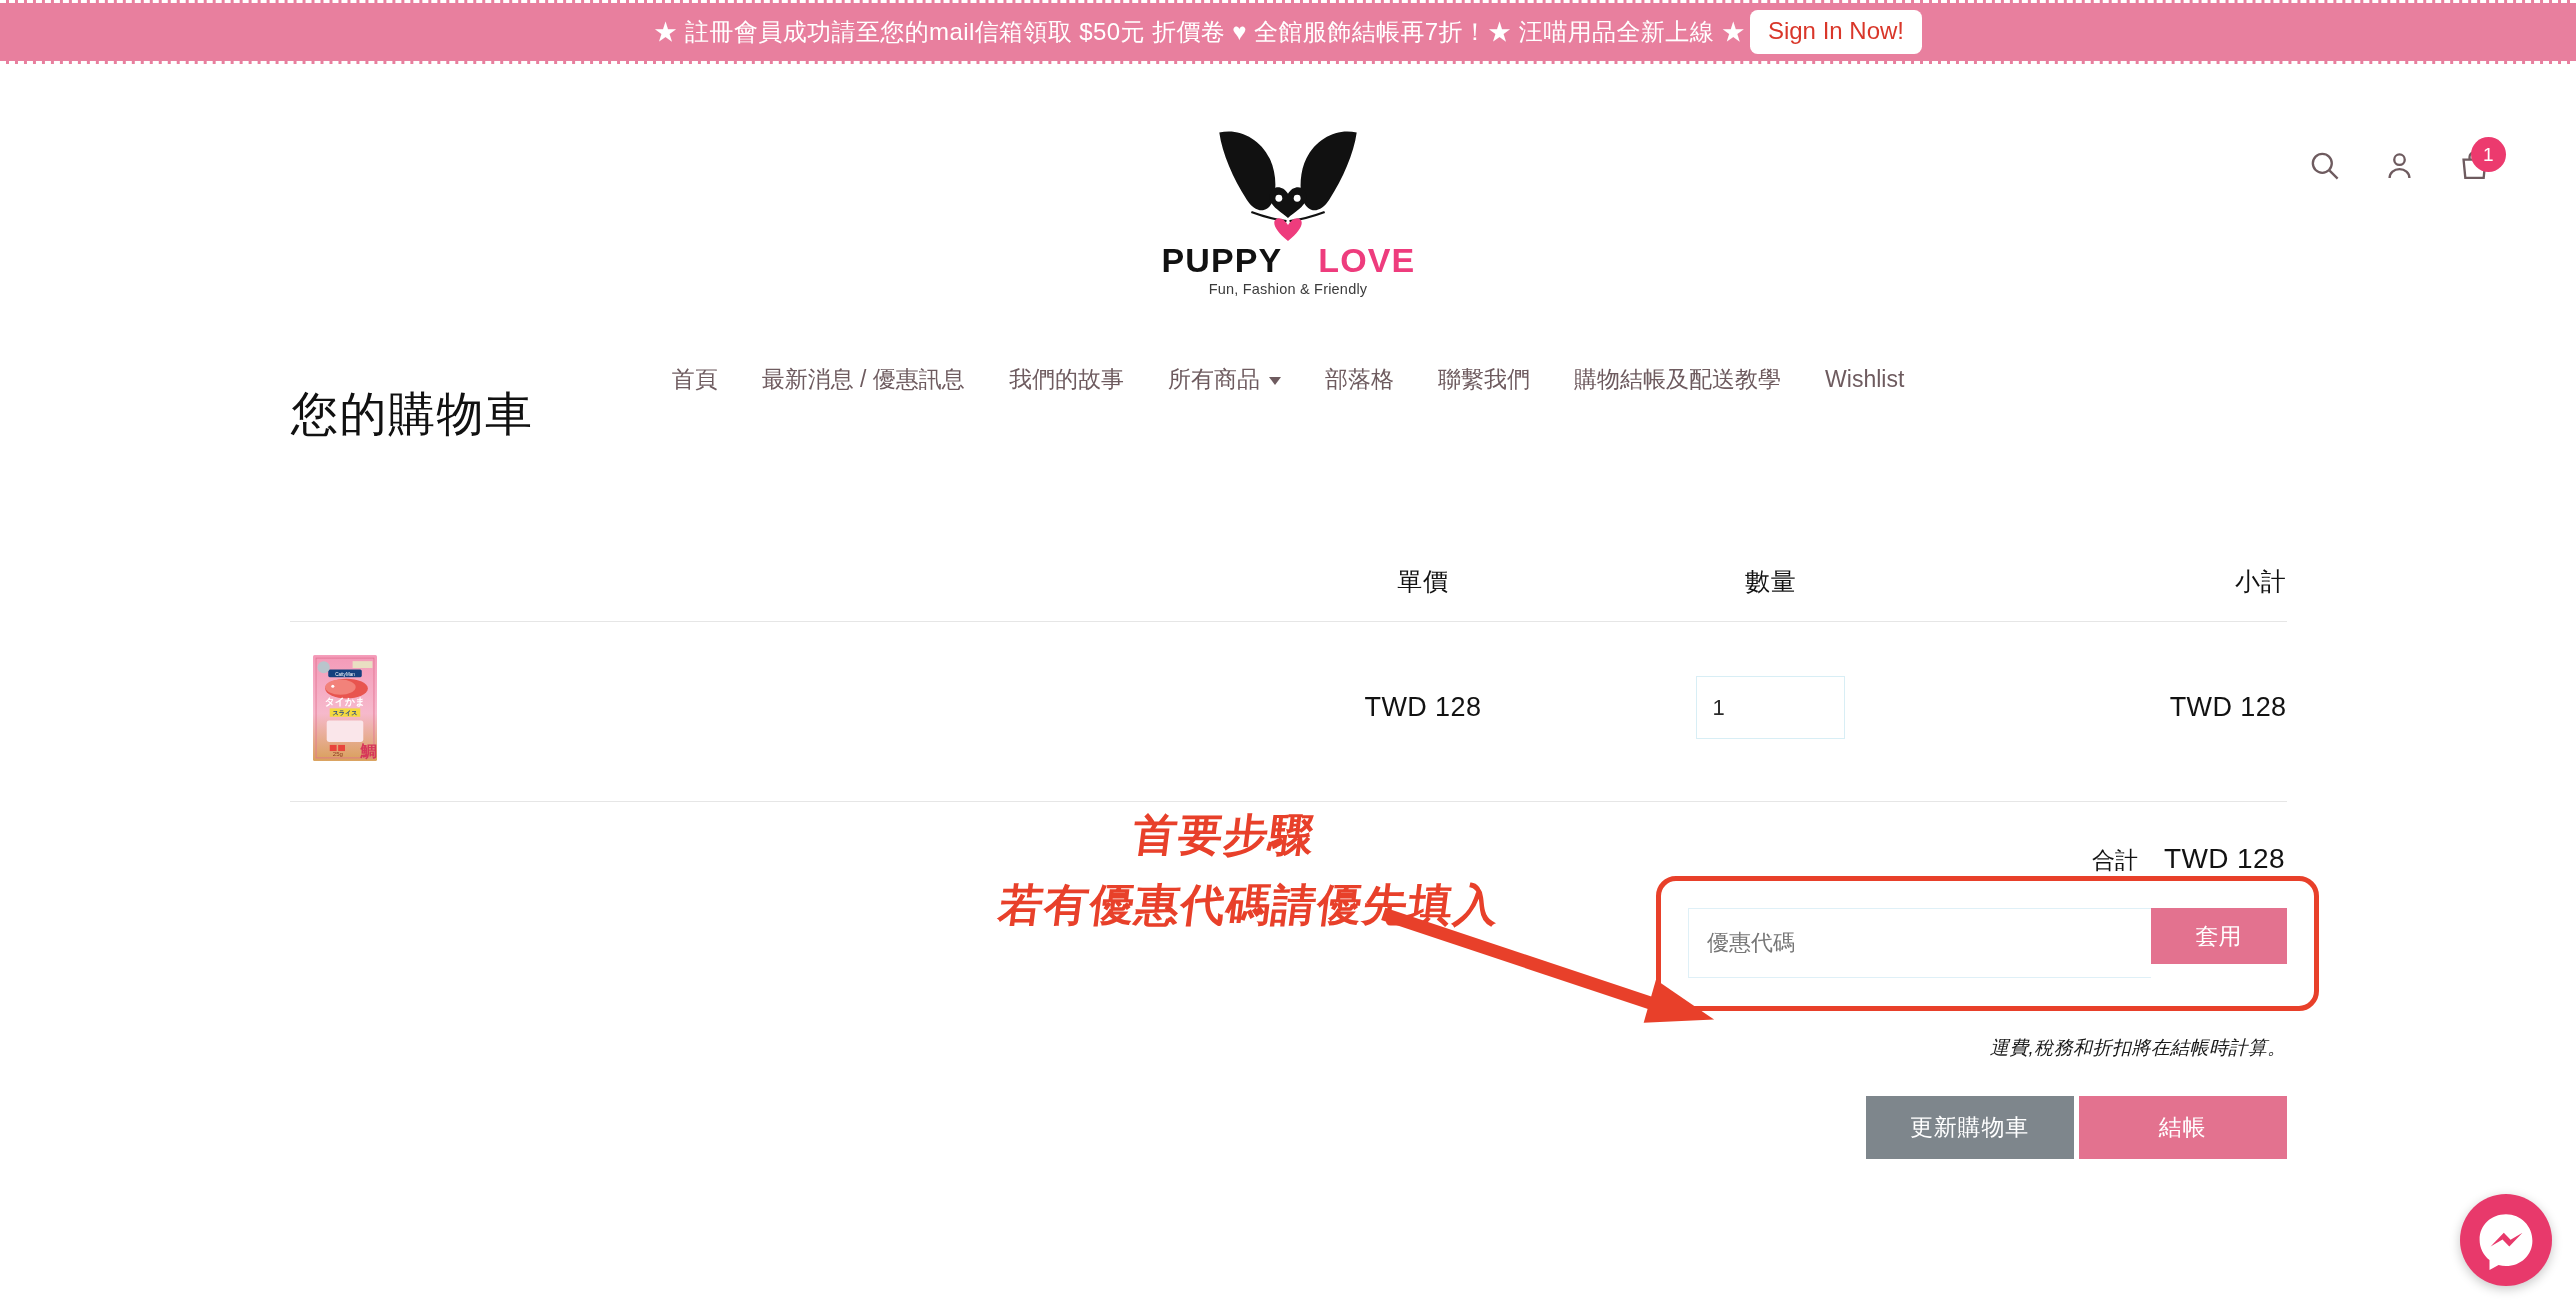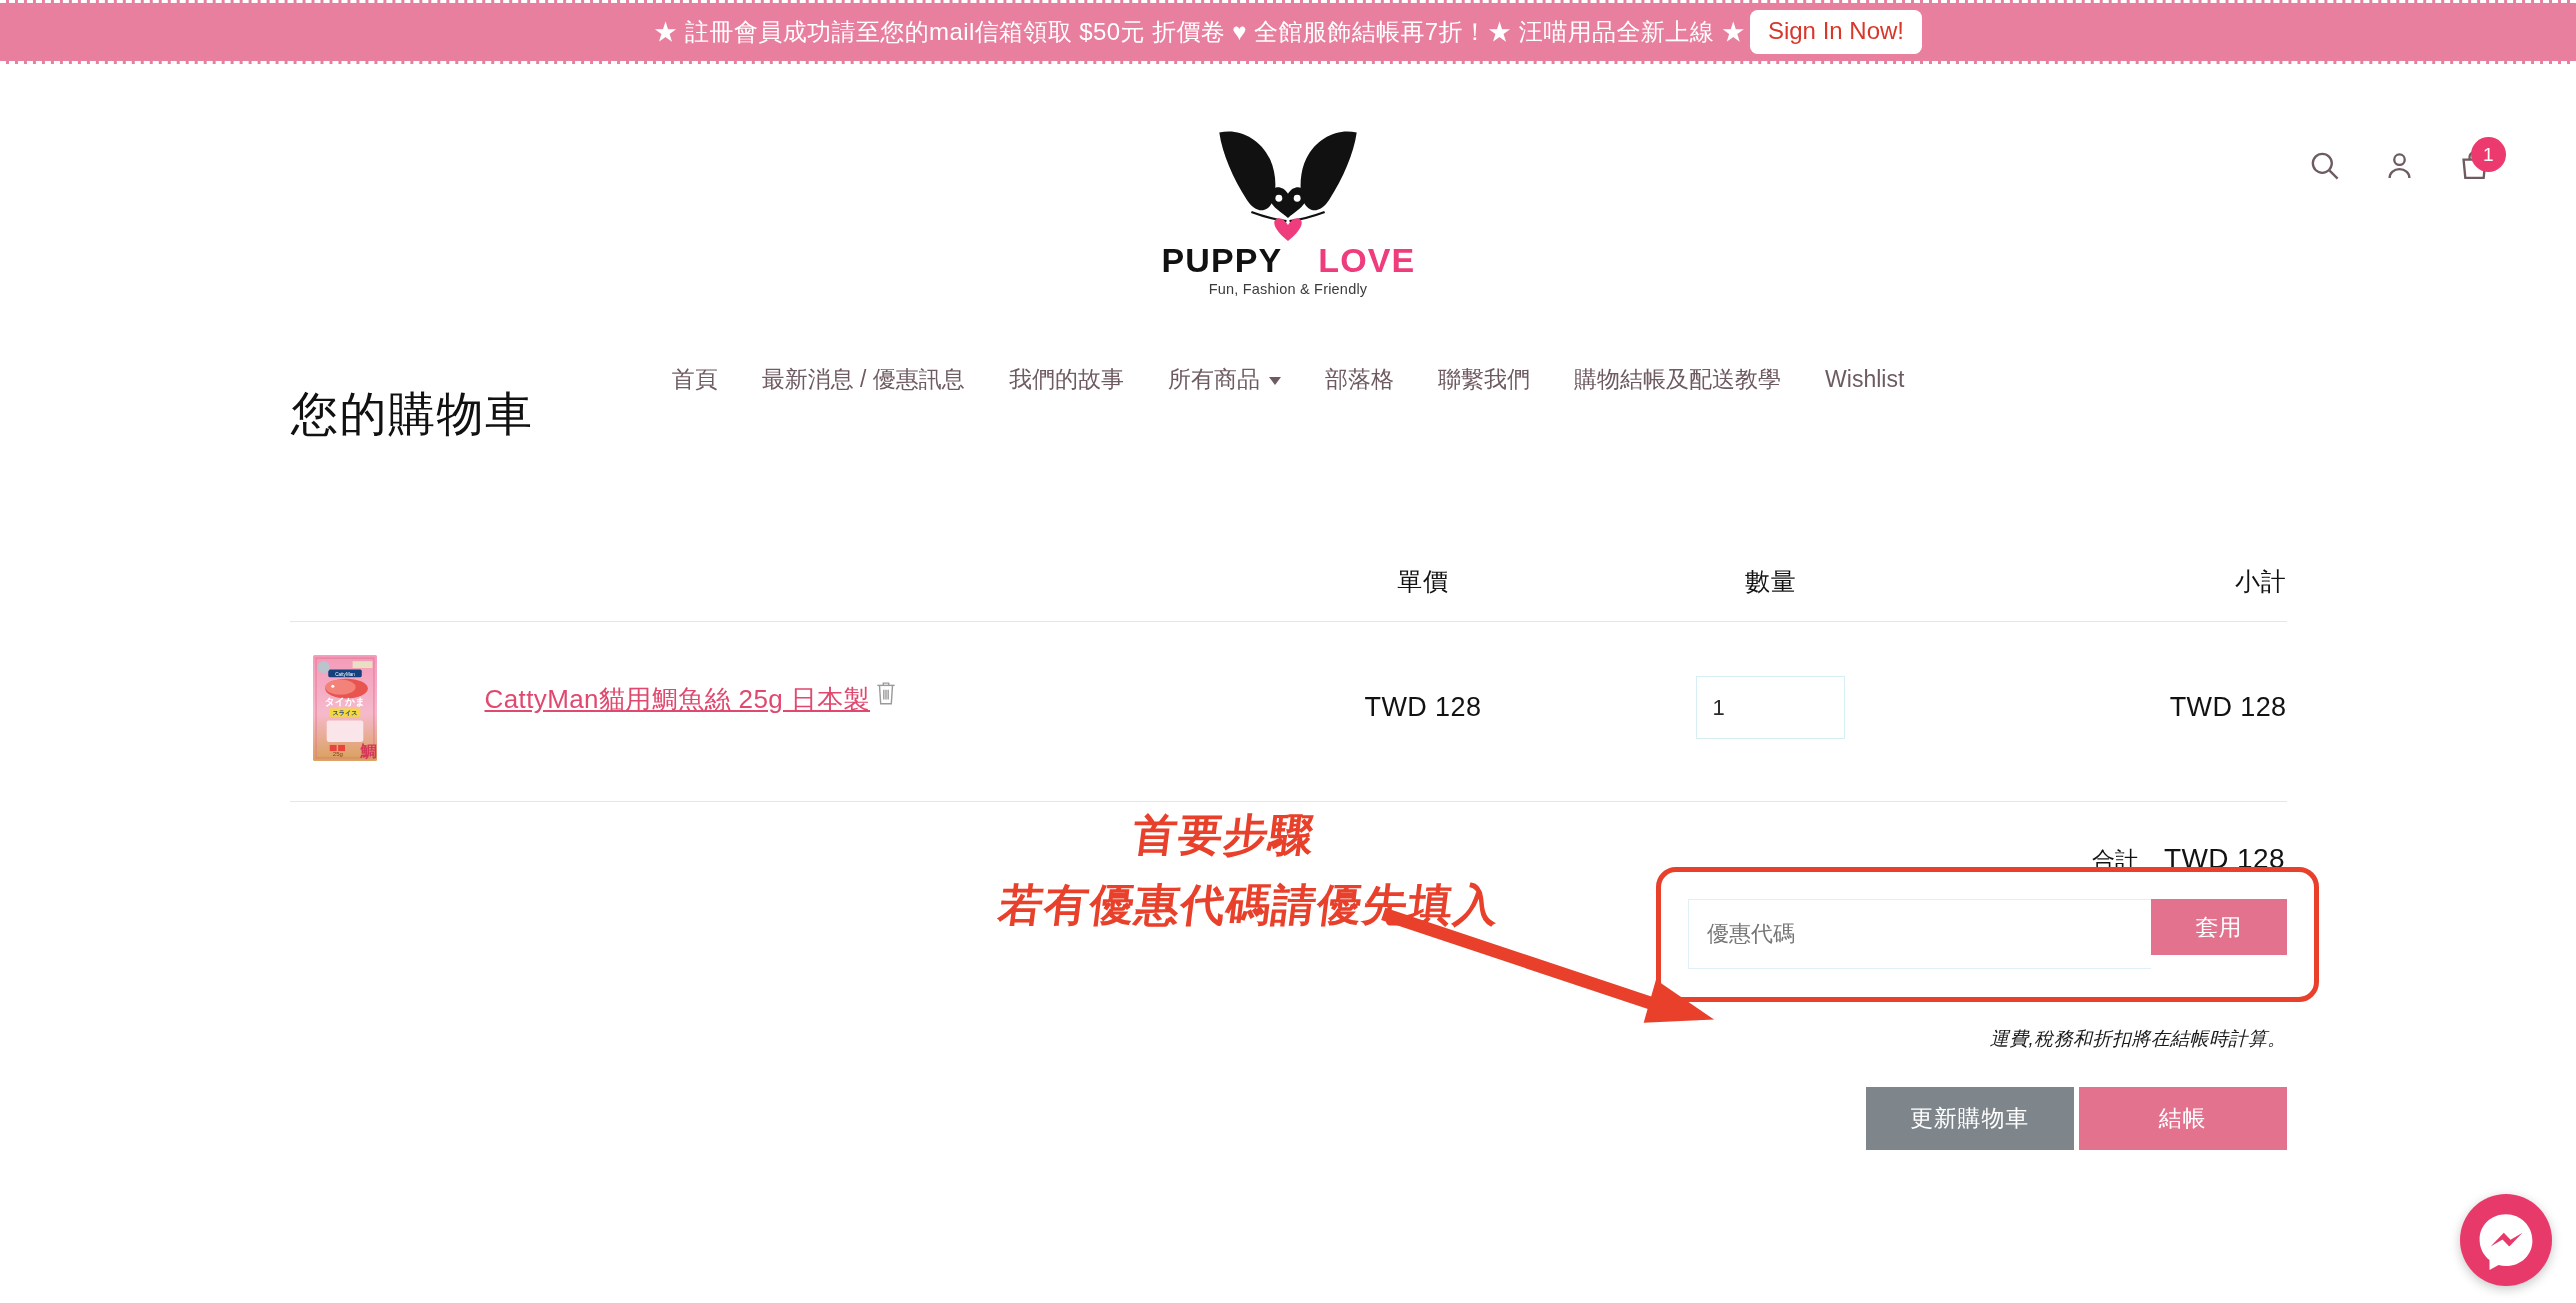--- a/index.html
+++ b/index.html
@@ -222,21 +222,21 @@
     display: flex;
     align-items: baseline;
     gap: 26px;
     padding-right: 1.5px;
   }
   .total-label { font-size: 23px; color: #121212; }
   .total-value { font-size: 28px; color: #121212; letter-spacing: 0.4px; }
 
   .discount-wrap {
     position: relative;
-    margin-top: 23px;
+    margin-top: 32px;
     width: 599px;
     border-radius: 9px;
   }
   .discount-row { display: flex; }
   .discount-input {
     flex: 1;
     height: 70px;
     border: 1.5px solid #dff0f7;
     border-right: none;
     background: #ffffff;
@@ -434,31 +434,20 @@
             <text x="42" y="66" font-size="13" fill="#ffffff" text-anchor="middle" font-weight="bold" font-family="Liberation Sans, sans-serif">タイかま</text>
             <rect x="22" y="70" width="40" height="11" fill="#f3d93f"></rect>
             <text x="42" y="79" font-size="8" fill="#1d3f8c" text-anchor="middle" font-weight="bold" font-family="Liberation Sans, sans-serif">スライス</text>
             <rect x="18" y="86" width="48" height="28" rx="3" fill="#fae6ea"></rect>
             <rect x="22" y="118" width="9" height="8" fill="#e8443c"></rect>
             <rect x="33" y="118" width="9" height="8" fill="#e8443c"></rect>
             <text x="26" y="133" font-size="8" fill="#8a3a1f" font-family="Liberation Sans, sans-serif">25g</text>
             <text x="62" y="134" font-size="22" fill="#d6365a" font-weight="bold" font-family="Liberation Sans, sans-serif">鯛</text>
           </svg>
         </div>
-        <div class="prod-info">
-          <a class="prod-title">CattyMan貓用鯛魚絲 25g 日本製</a>
-          <div class="remove-btn">
-            <svg width="26" height="29" viewBox="0 0 24 26" fill="none" stroke="#9a9a9a" stroke-width="1.3">
-              <path d="M4 5.5h16"></path>
-                <path d="M9.5 5.5V3.4h5v2.1"></path>
-              <path d="M6 5.5l1.1 17h9.8l1.1-17"></path>
-              <path d="M10 9.5v9M12 9.5v9M14 9.5v9"></path>
-            </svg>
-          </div>
-        </div>
       </div>
       <div class="col-price"><span class="price-val">TWD 128</span></div>
       <div class="col-qty">
         <input class="qty-box" type="text" value="1" style="">
       </div>
       <div class="col-sub"><span class="sub-val">TWD 128</span></div>
     </div>
 
     <div class="cart-foot">
       <div class="total-line">

